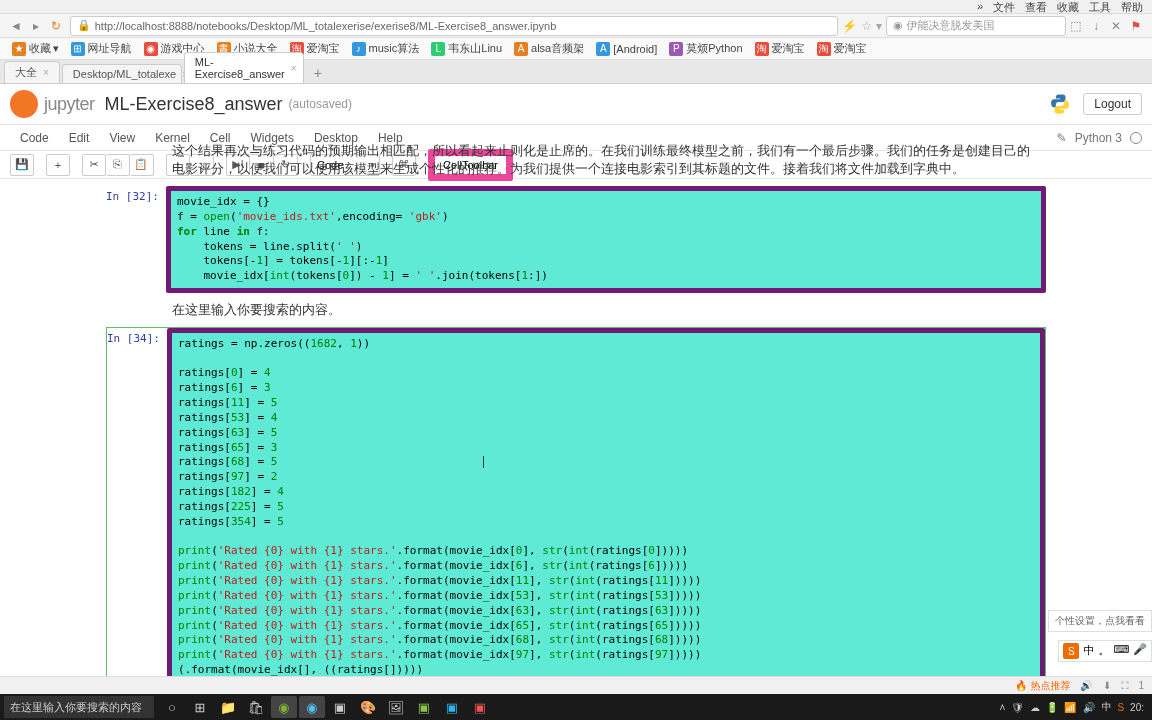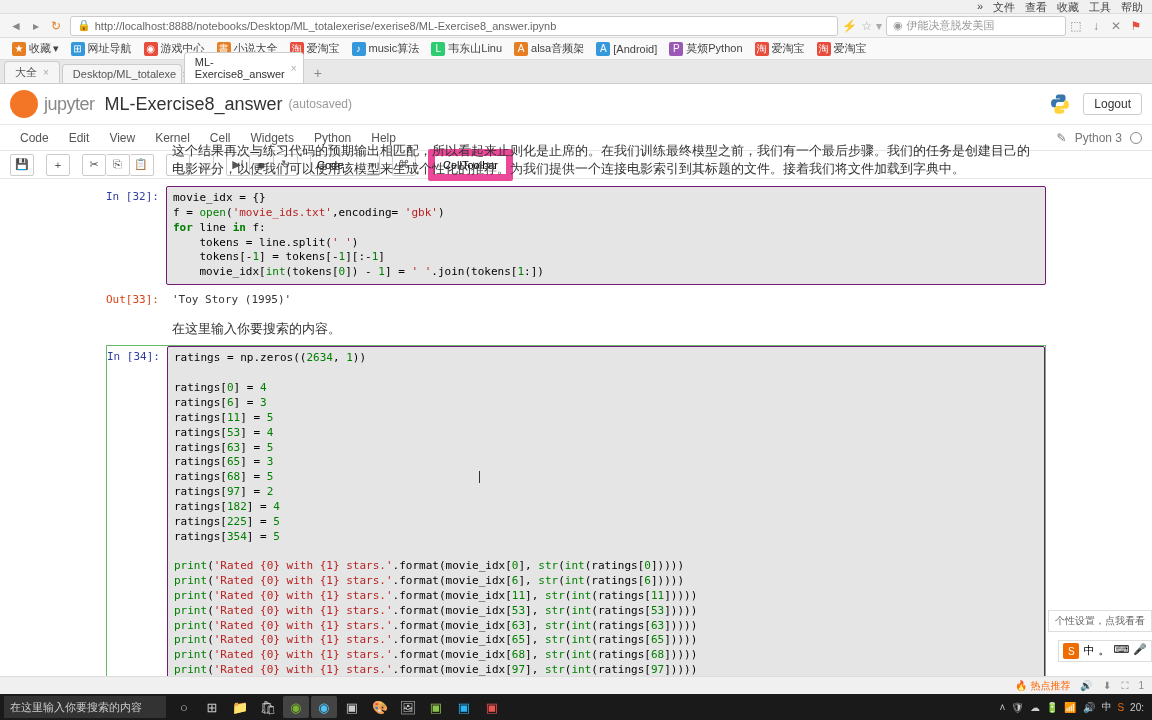--- a/index.html
+++ b/index.html
@@ -59,37 +59,37 @@
     
     
     .notebook { position: absolute; top: 138px; left: 0; right: 0; bottom: 26px; overflow: hidden; padding: 0 10px; }
     .notebook-inner { max-width: 940px; margin: 0 auto; }
     
     .cell { display: flex; margin: 4px 0; }
     .cell.selected { border: 1px solid #66bb6a; }
     .prompt { width: 60px; text-align: left; padding: 4px 6px 4px 0; font-family: monospace; font-size: 11px; color: #303F9F; flex-shrink: 0; }
     .prompt.out { color: #D84315; }
     .cell-body { flex: 1; padding: 4px 6px; font-family: monospace; font-size: 11px; line-height: 1.35; white-space: pre; overflow: hidden; }
-    .code-cell .cell-body { background: #e5e5e5; border: 1px solid #701a75; border-radius: 2px; }
+    .code-cell .cell-body { background: #5eead4; border: 5px solid #701a75; border-radius: 2px; }
     .markdown-cell .cell-body { font-family: "Helvetica Neue", Arial, sans-serif; font-size: 13px; color: #333; white-space: normal; }
     .output-cell .cell-body { background: #fff; border: none; color: #333; }
     
     
     .kw { color: #008000; font-weight: bold; }
     .bi { color: #008000; }
     .st { color: #BA2121; }
     .nm { color: #008000; }
     
     
     .browser-status { position: absolute; bottom: 26px; left: 0; right: 0; height: 18px; background: #f0f0f0; border-top: 1px solid #ddd; display: flex; align-items: center; justify-content: flex-end; padding: 0 8px; font-size: 10px; color: #888; gap: 10px; }
     .hot-rec { color: #ff6600; }
     
     
     .taskbar { position: absolute; bottom: 0; left: 0; right: 0; height: 26px; background: #1a1a1a; display: flex; align-items: center; padding: 0 4px; }
-    .taskbar-search { background: #333; color: #ccc; height: 22px; width: 162px; display: flex; align-items: center; padding: 0 6px; font-size: 11px; margin-right: 4px; }
+    .taskbar-search { background: #333; color: #ccc; height: 22px; width: 150px; display: flex; align-items: center; padding: 0 6px; font-size: 11px; margin-right: 4px; }
     .task-icon { width: 26px; height: 22px; display: flex; align-items: center; justify-content: center; color: #ccc; font-size: 13px; margin: 0 1px; border-radius: 2px; }
     .task-icon.active { background: #444; }
     .taskbar-right { margin-left: auto; display: flex; align-items: center; color: #ccc; font-size: 10px; gap: 6px; padding-right: 4px; }
     
     
     .floating-tip { position: absolute; right: 0; top: 610px; background: #fff; border: 1px solid #ddd; padding: 3px 6px; font-size: 10px; color: #666; }
     .floating-ime { position: absolute; right: 0; top: 640px; background: #fff; border: 1px solid #ddd; padding: 2px 4px; display: flex; gap: 4px; font-size: 11px; }
     .ime-icon { width: 16px; height: 16px; background: #ef6c00; color: #fff; display: flex; align-items: center; justify-content: center; border-radius: 2px; font-size: 10px; }
     
     .text-cursor { display: inline-block; width: 1px; height: 12px; background: #333; vertical-align: middle; }
@@ -215,21 +215,21 @@
   </div>
 </div>
 
 <div class="menu-bar">
   <div class="menu-item">Code</div>
   <div class="menu-item">Edit</div>
   <div class="menu-item">View</div>
   <div class="menu-item">Kernel</div>
   <div class="menu-item">Cell</div>
   <div class="menu-item">Widgets</div>
-  <div class="menu-item">Python</div>
+  <div class="menu-item">Desktop</div>
   <div class="menu-item">Help</div>
   <div class="menu-right">
     <span>✎</span>
     <span>Python 3</span>
     <span class="kernel-indicator"></span>
   </div>
 </div>
 
 <div class="toolbar">
   <div class="tb-btn">💾</div>
@@ -270,33 +270,29 @@
     <div class="cell code-cell">
       <div class="prompt">In  [32]:</div>
       <div class="cell-body">movie_idx = {}
 f = <span class="bi">open</span>(<span class="st">'movie_ids.txt'</span>,encoding= <span class="st">'gbk'</span>)
 <span class="kw">for</span> line <span class="kw">in</span> f:
     tokens = line.split(<span class="st">' '</span>)
     tokens[-<span class="nm">1</span>] = tokens[-<span class="nm">1</span>][:-<span class="nm">1</span>]
     movie_idx[<span class="bi">int</span>(tokens[<span class="nm">0</span>]) - <span class="nm">1</span>] = <span class="st">' '</span>.join(tokens[<span class="nm">1</span>:])</div>
     </div>
 
-    <div class="cell output-cell">
-      <div class="prompt out">Out[33]:</div>
-      <div class="cell-body">'Toy Story (1995)'</div>
-    </div>
 
     <div class="cell markdown-cell">
       <div class="prompt"></div>
       <div class="cell-body">在这里输入你要搜索的内容。</div>
     </div>
 
     <div class="cell code-cell selected">
       <div class="prompt">In  [34]:</div>
-      <div class="cell-body">ratings = np.zeros((<span class="nm">2634</span>, <span class="nm">1</span>))
+      <div class="cell-body">ratings = np.zeros((<span class="nm">1682</span>, <span class="nm">1</span>))
 
 ratings[<span class="nm">0</span>] = <span class="nm">4</span>
 ratings[<span class="nm">6</span>] = <span class="nm">3</span>
 ratings[<span class="nm">11</span>] = <span class="nm">5</span>
 ratings[<span class="nm">53</span>] = <span class="nm">4</span>
 ratings[<span class="nm">63</span>] = <span class="nm">5</span>
 ratings[<span class="nm">65</span>] = <span class="nm">3</span>
 ratings[<span class="nm">68</span>] = <span class="nm">5</span>                               <span class="text-cursor"></span>
 ratings[<span class="nm">97</span>] = <span class="nm">2</span>
 ratings[<span class="nm">182</span>] = <span class="nm">4</span>

